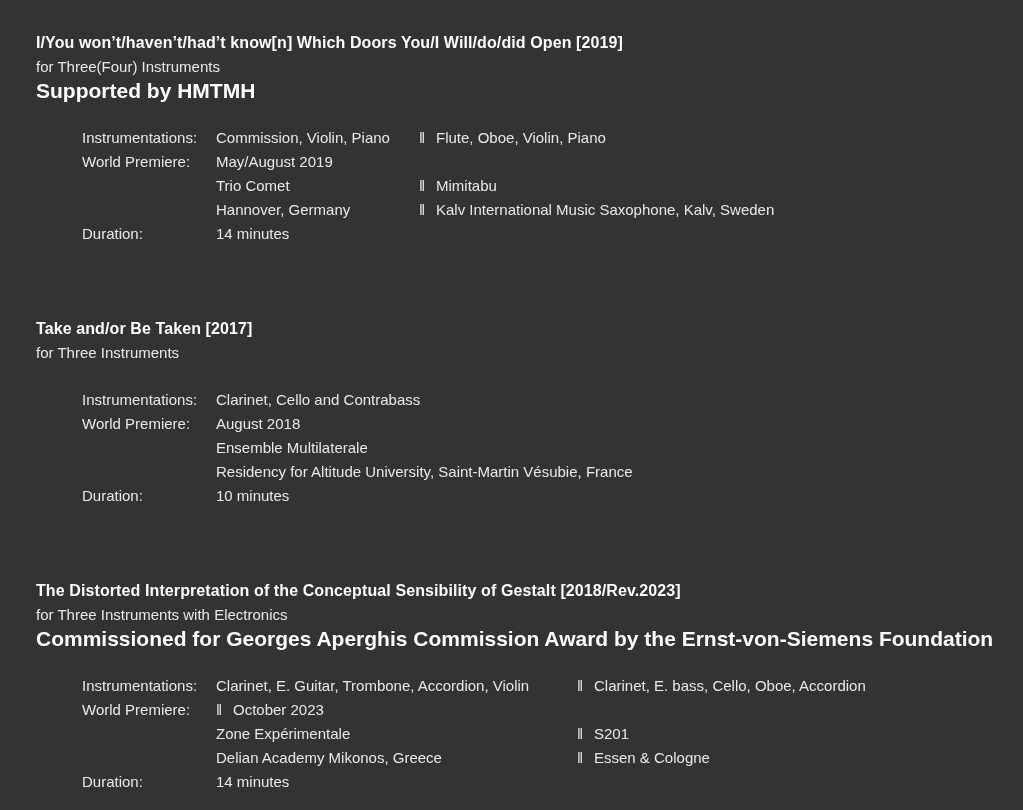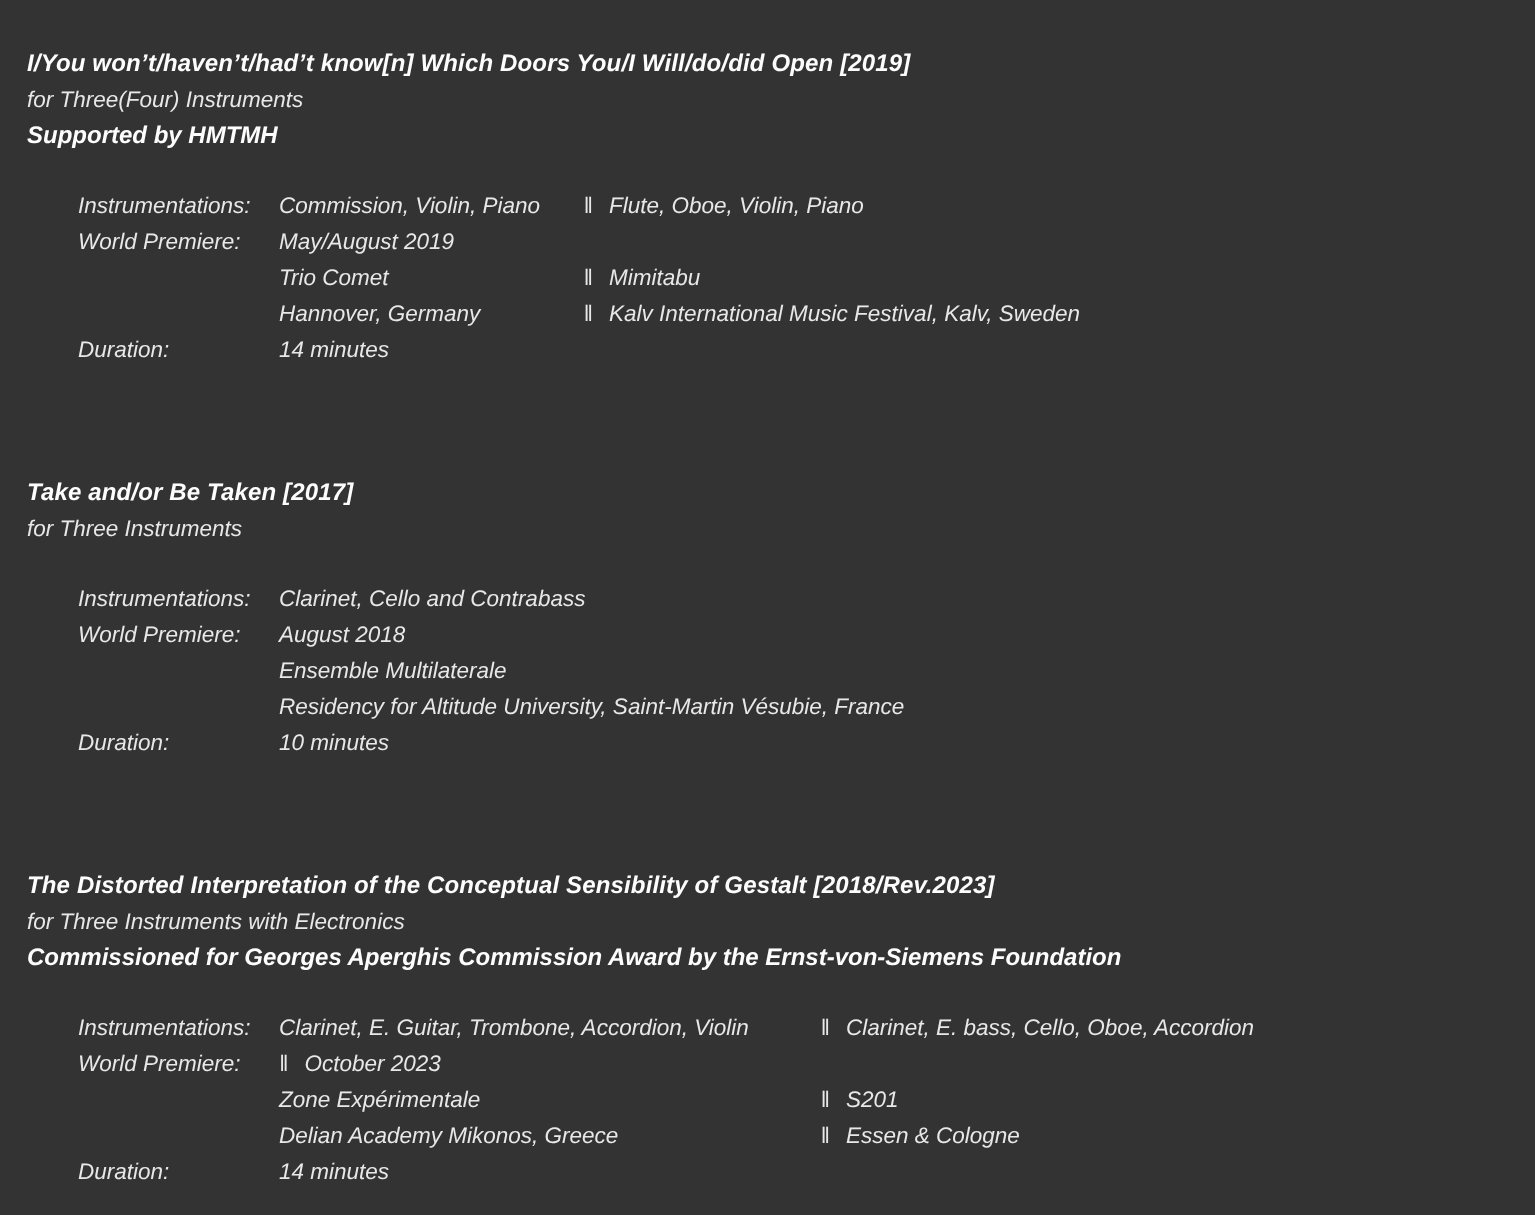--- a/index.html
+++ b/index.html
@@ -4,48 +4,47 @@
 <style>
   html, body {
     margin: 0;
     padding: 0;
     background: #333333;
   }
   .page {
     width: 1023px;
     height: 810px;
     box-sizing: border-box;
-    padding: 31px 0 0 18px;
+    padding: 31px 0 0 36px;
     background: #333333;
     font-family: "Liberation Sans", "DejaVu Sans", sans-serif;
     font-size: 15px;
     line-height: 24px;
     color: #e8e8e8;
     overflow: hidden;
-    font-style: italic;
   }
   .work + .work { margin-top: 71px; }
   .title {
     margin: 0;
     font-size: 16px;
     line-height: 24px;
     font-weight: bold;
     color: #fdfdfd;
     letter-spacing: 0.1px;
   }
   .subtitle {
     line-height: 24px;
   }
   .subtitle.bold {
     font-weight: bold;
     color: #fdfdfd;
-    font-size: 16px;
+    font-size: 21px;
   }
   .details {
-    margin-left: 34px;
+    margin-left: 46px;
     margin-top: 23px;
   }
   .row {
     display: flex;
     line-height: 24px;
     white-space: nowrap;
   }
   .label {
     width: 134px;
     flex-shrink: 0;
@@ -81,21 +80,21 @@
       <div class="row">
         <span class="label"></span>
         <span class="lw-203">Trio Comet</span>
         <span class="sep">‖</span>
         <span>Mimitabu</span>
       </div>
       <div class="row">
         <span class="label"></span>
         <span class="lw-203">Hannover, Germany</span>
         <span class="sep">‖</span>
-        <span>Kalv International Music Festival, Kalv, Sweden</span>
+        <span>Kalv International Music Saxophone, Kalv, Sweden</span>
       </div>
       <div class="row">
         <span class="label">Duration:</span>
         <span>14 minutes</span>
       </div>
     </div>
   </section>
 
   <section class="work">
     <h2 class="title">Take and/or Be Taken [2017]</h2>

